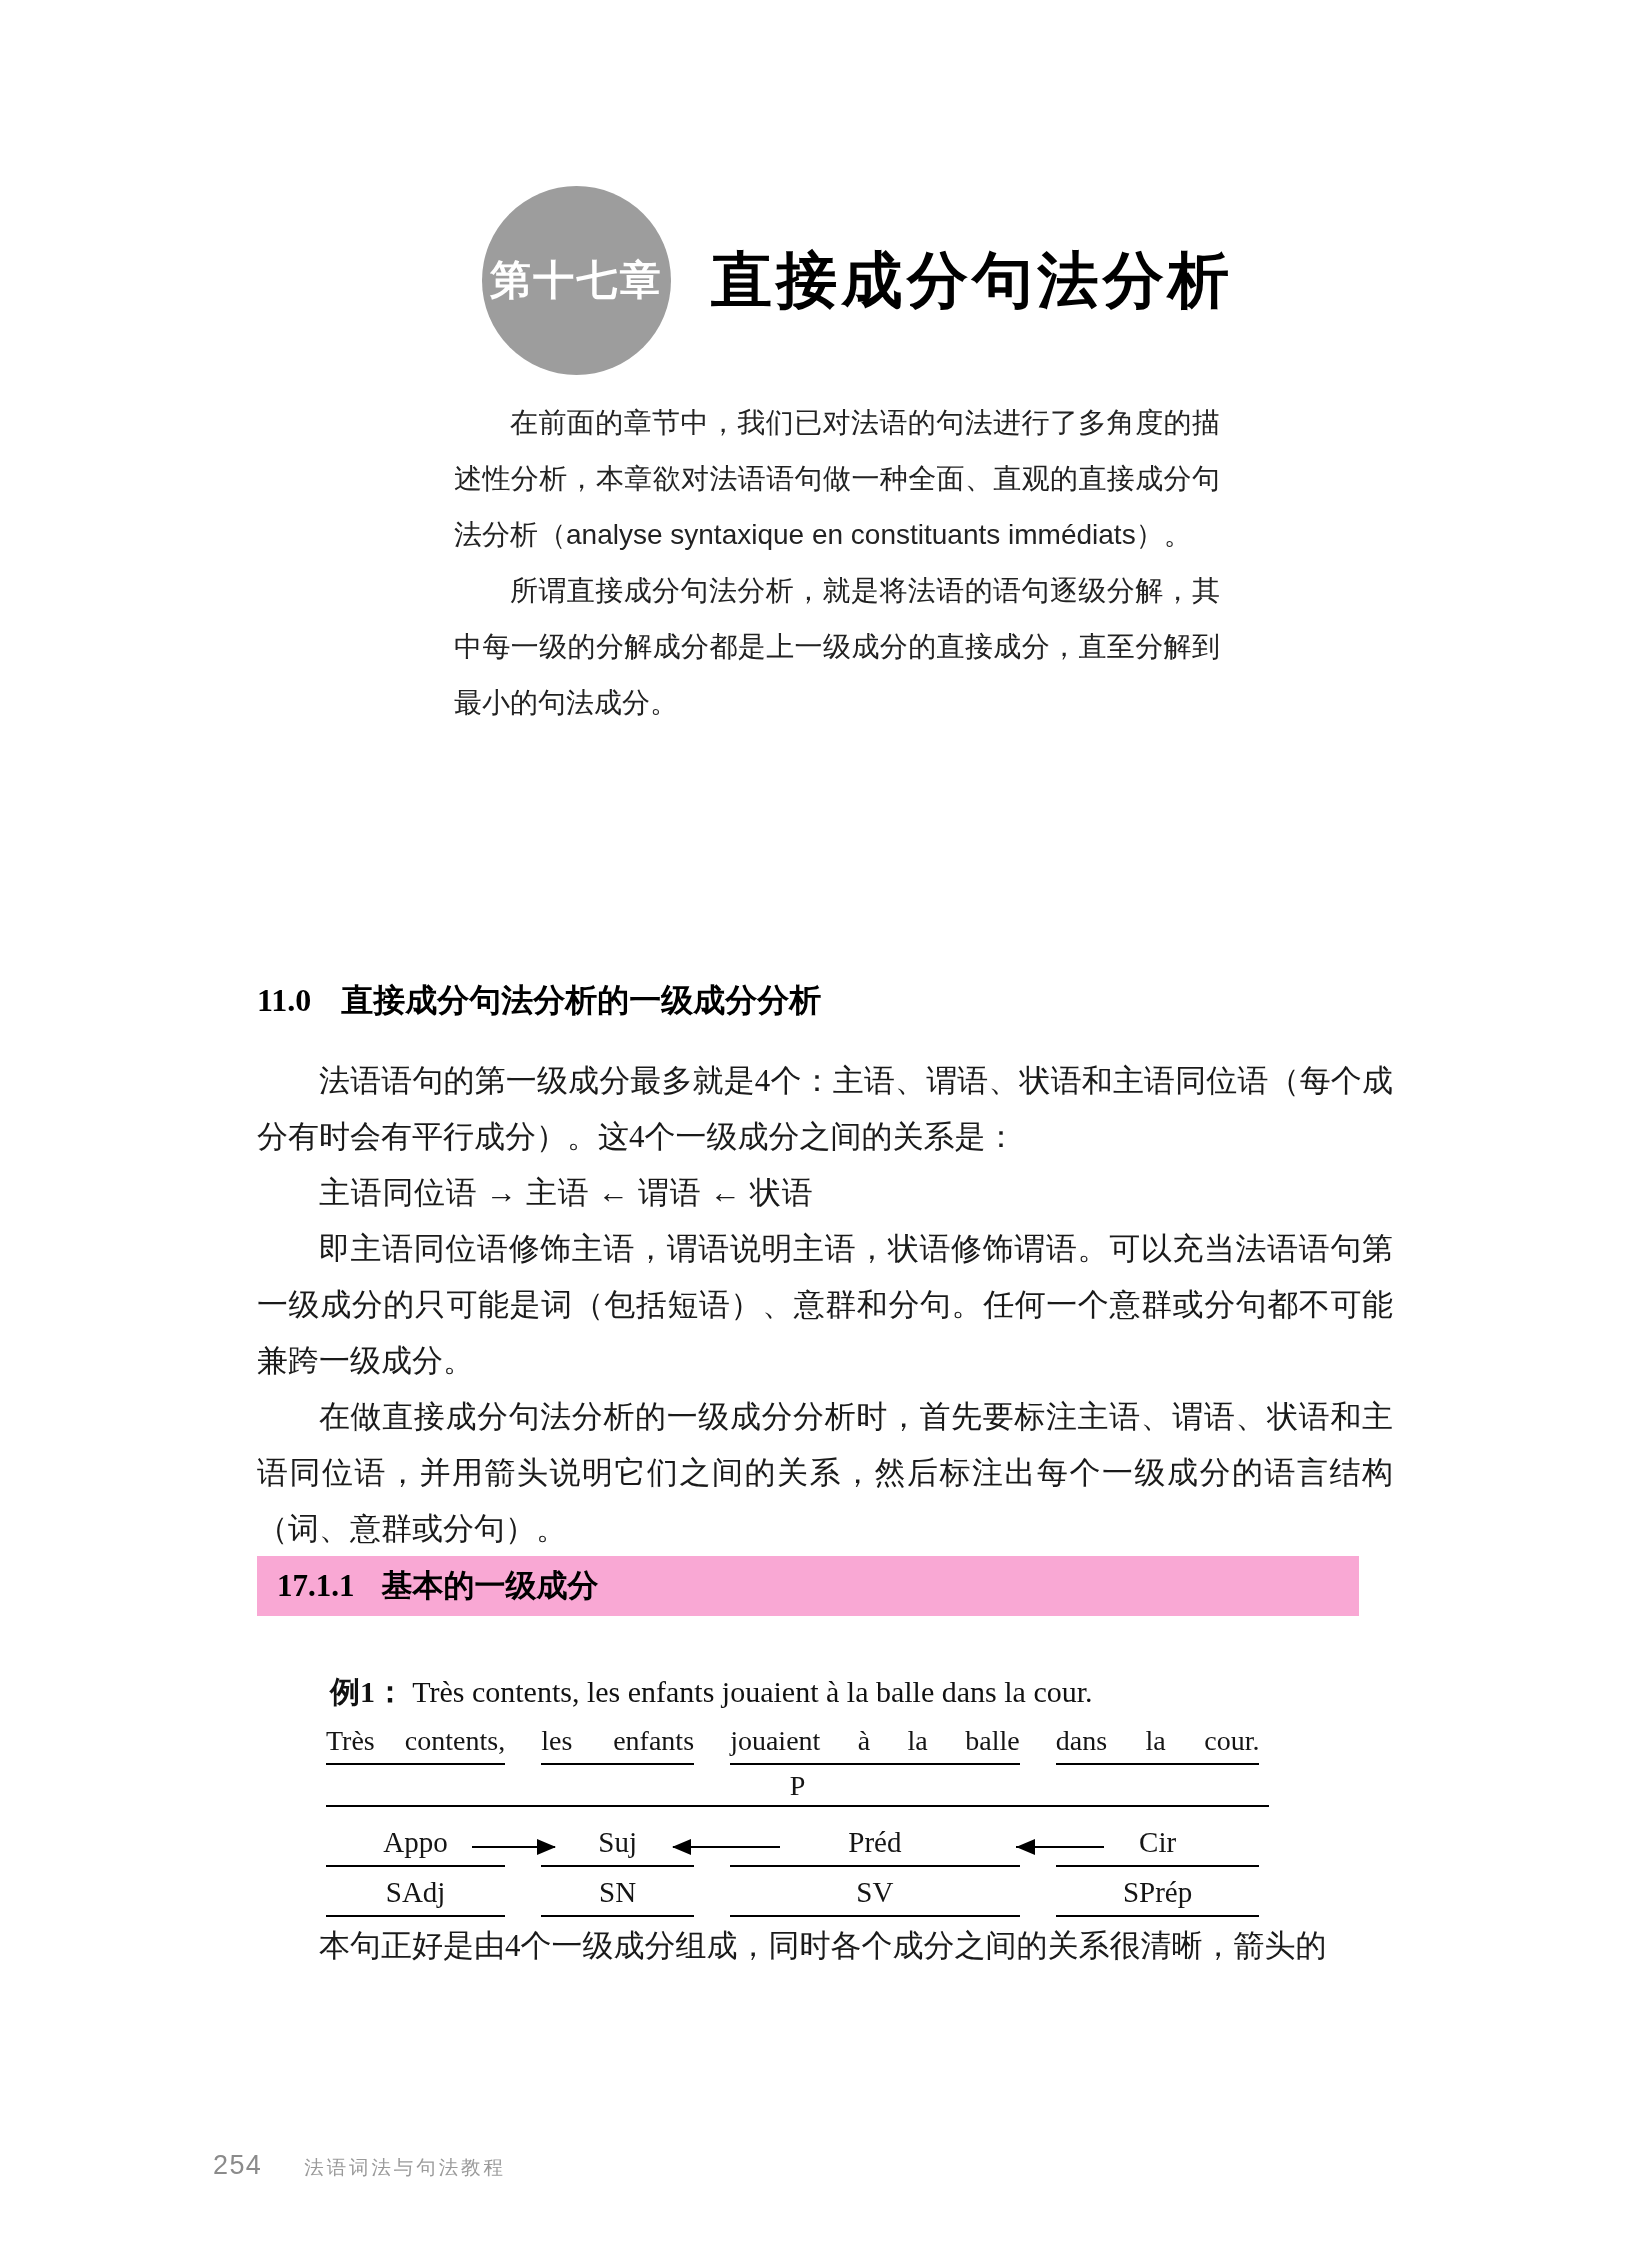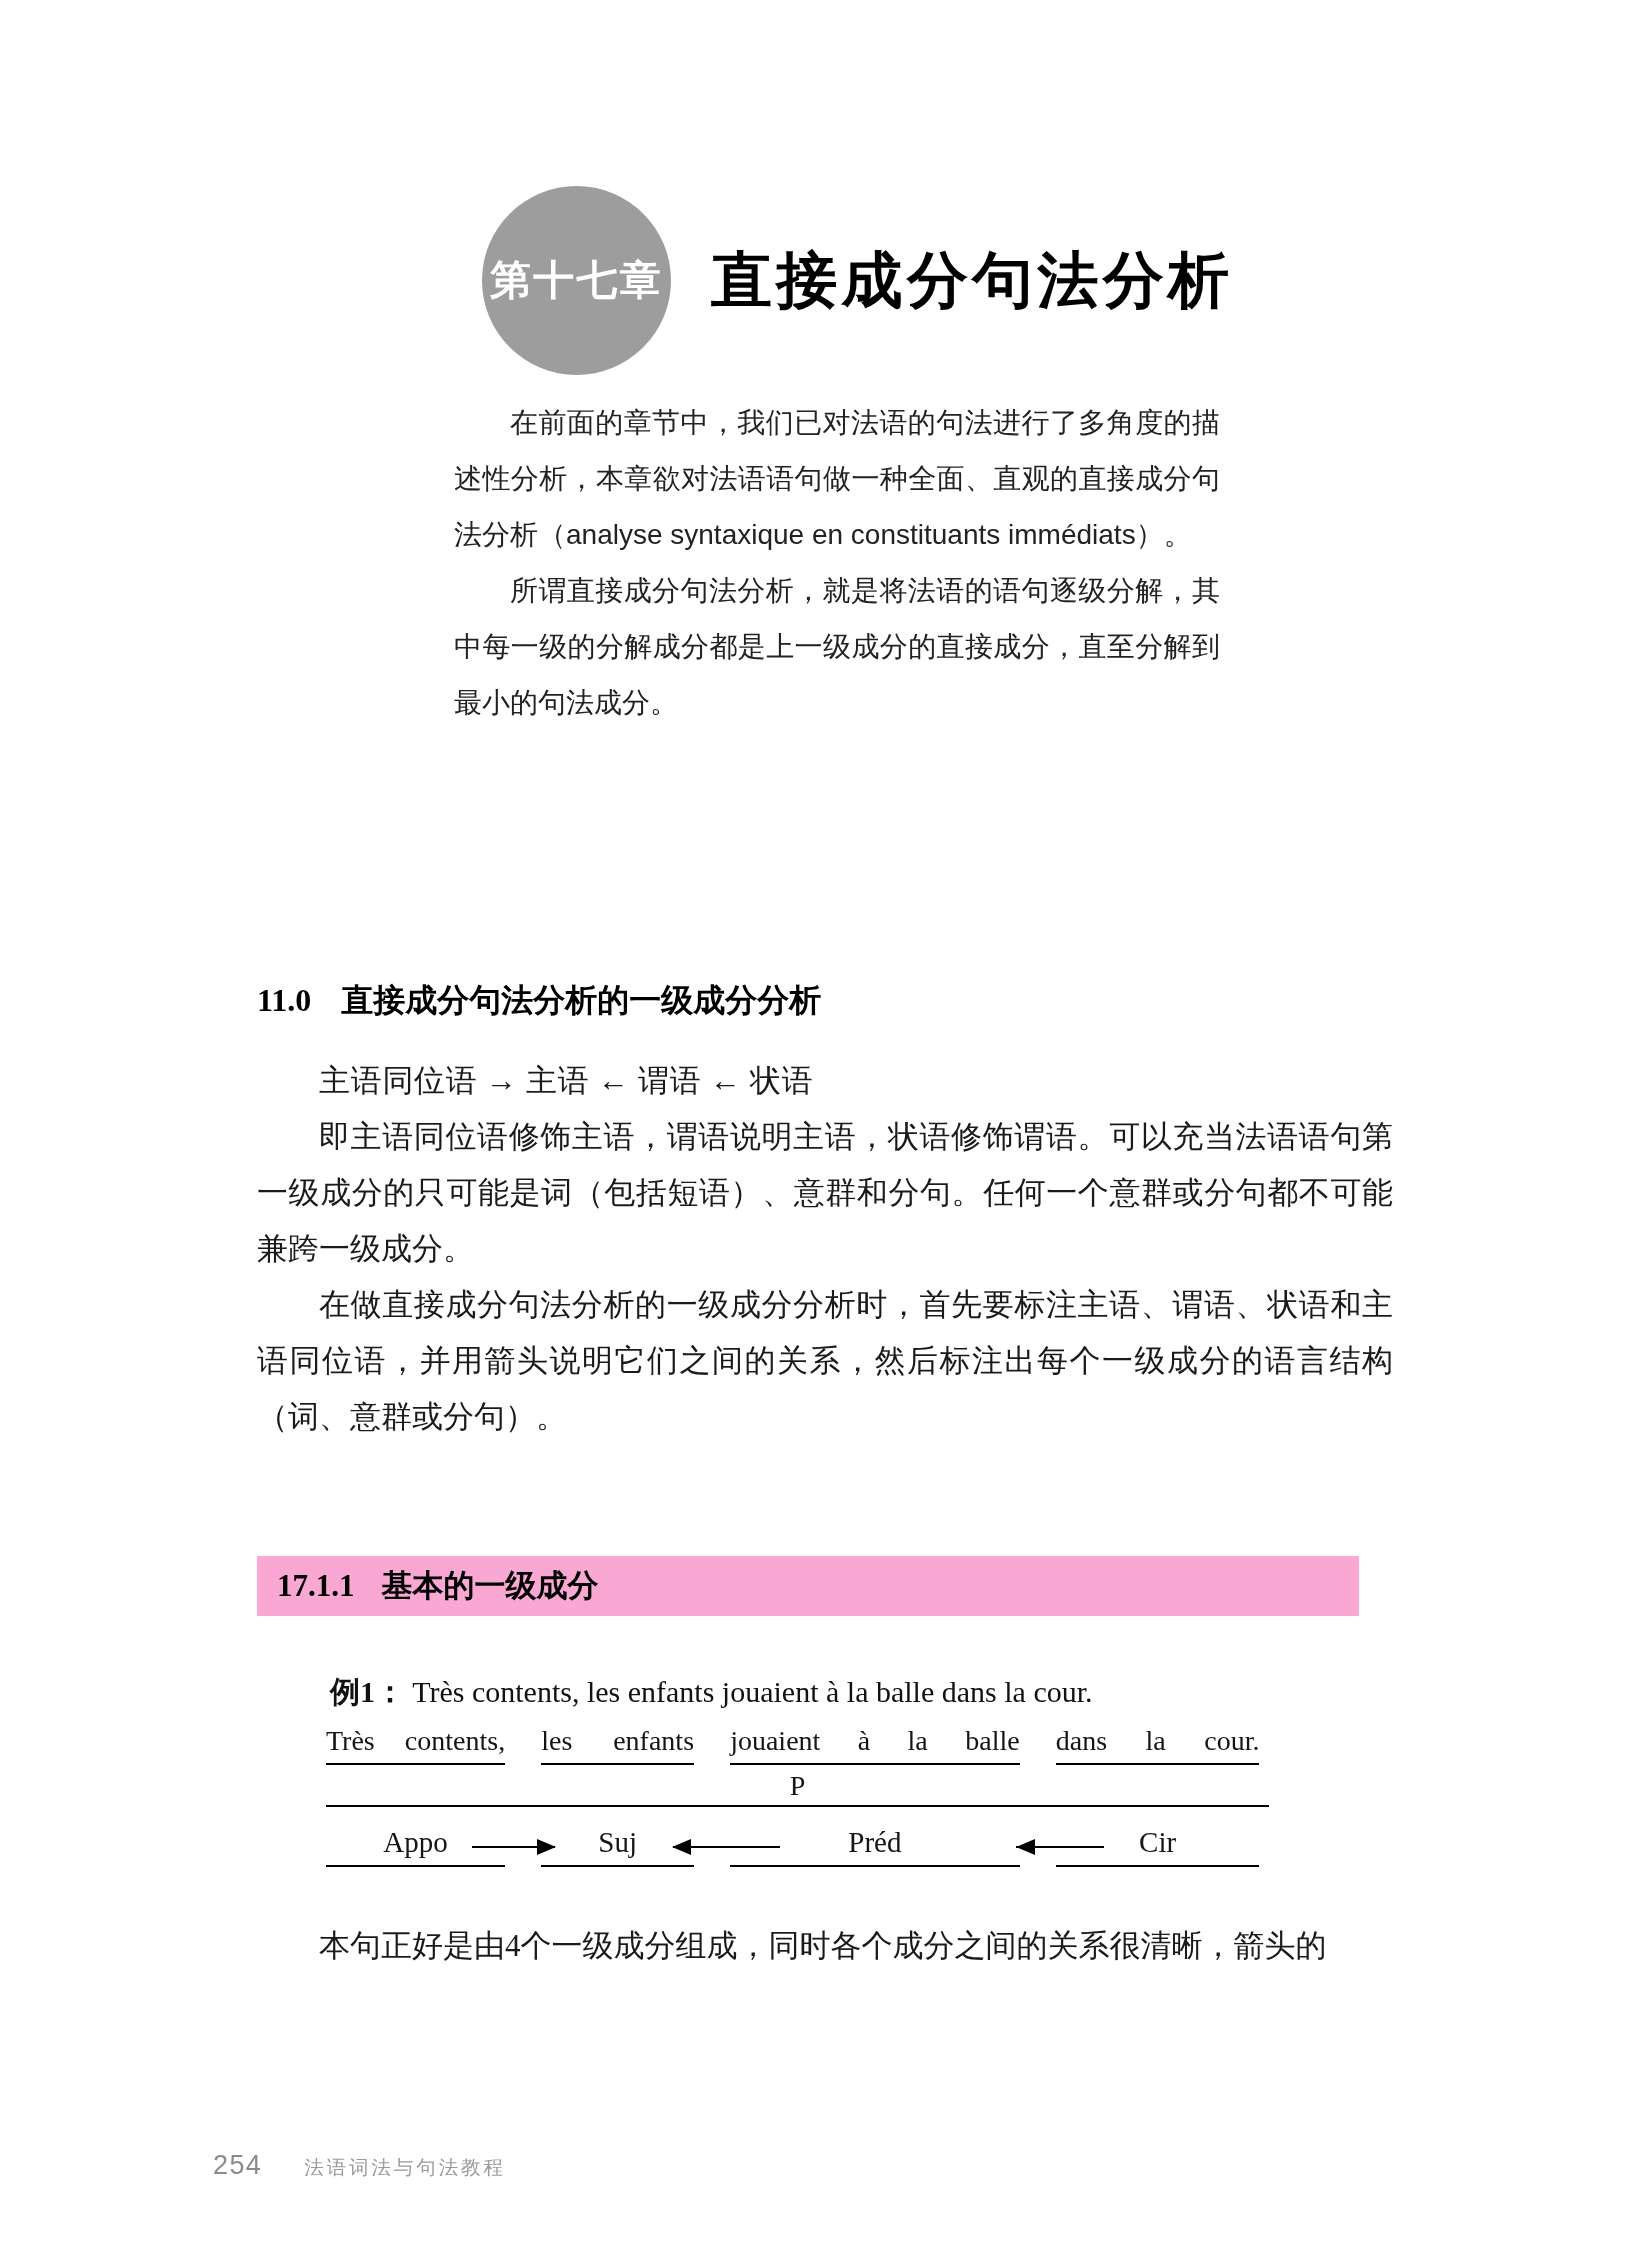--- a/index.html
+++ b/index.html
@@ -144,20 +144,21 @@
   <section class="intro">
     <p>在前面的章节中，我们已对法语的句法进行了多角度的描述性分析，本章欲对法语语句做一种全面、直观的直接成分句法分析（analyse syntaxique en constituants immédiats）。</p>
     <p>所谓直接成分句法分析，就是将法语的语句逐级分解，其中每一级的分解成分都是上一级成分的直接成分，直至分解到最小的句法成分。</p>
   </section>
 
   <h2 class="section-heading">
     <span class="num">11.0</span><span>直接成分句法分析的一级成分分析</span>
   </h2>
 
   <div class="body-text">
+    <p>法语语句的第一级成分最多就是4个：主语、谓语、状语和主语同位语（每个成分有时会有平行成分）。这4个一级成分之间的关系是：</p>
     <p class="relation">主语同位语 → 主语 ← 谓语 ← 状语</p>
     <p>即主语同位语修饰主语，谓语说明主语，状语修饰谓语。可以充当法语语句第一级成分的只可能是词（包括短语）、意群和分句。任何一个意群或分句都不可能兼跨一级成分。</p>
     <p>在做直接成分句法分析的一级成分分析时，首先要标注主语、谓语、状语和主语同位语，并用箭头说明它们之间的关系，然后标注出每个一级成分的语言结构（词、意群或分句）。</p>
   </div>
 
   <h3 class="subsection-heading">
     <span class="num">17.1.1</span>
       <span>基本的一级成分</span>
   </h3>
 
@@ -196,20 +197,26 @@
     <div class="d-row roles">
       <div class="rcell"><span>Appo</span></div>
       <div class="rcell"><span>Suj</span></div>
       <div class="rcell"><span>Préd</span></div>
       <div class="rcell"><span>Cir</span></div>
       <div class="arrow right a1"></div>
       <div class="arrow left a2"></div>
       <div class="arrow left a3"></div>
     </div>
 
+    <div class="d-row structures">
+      <div class="scell"><span>SAdj</span></div>
+      <div class="scell"><span>SN</span></div>
+      <div class="scell"><span>SV</span></div>
+      <div class="scell"><span>SPrép</span></div>
+    </div>
 
   </div>
 
   <p class="closing">本句正好是由4个一级成分组成，同时各个成分之间的关系很清晰，箭头的</p>
 
   <footer class="page-footer">
     <span class="footer-num">254</span>
     <span class="footer-title">法语词法与句法教程</span>
   </footer>
 

